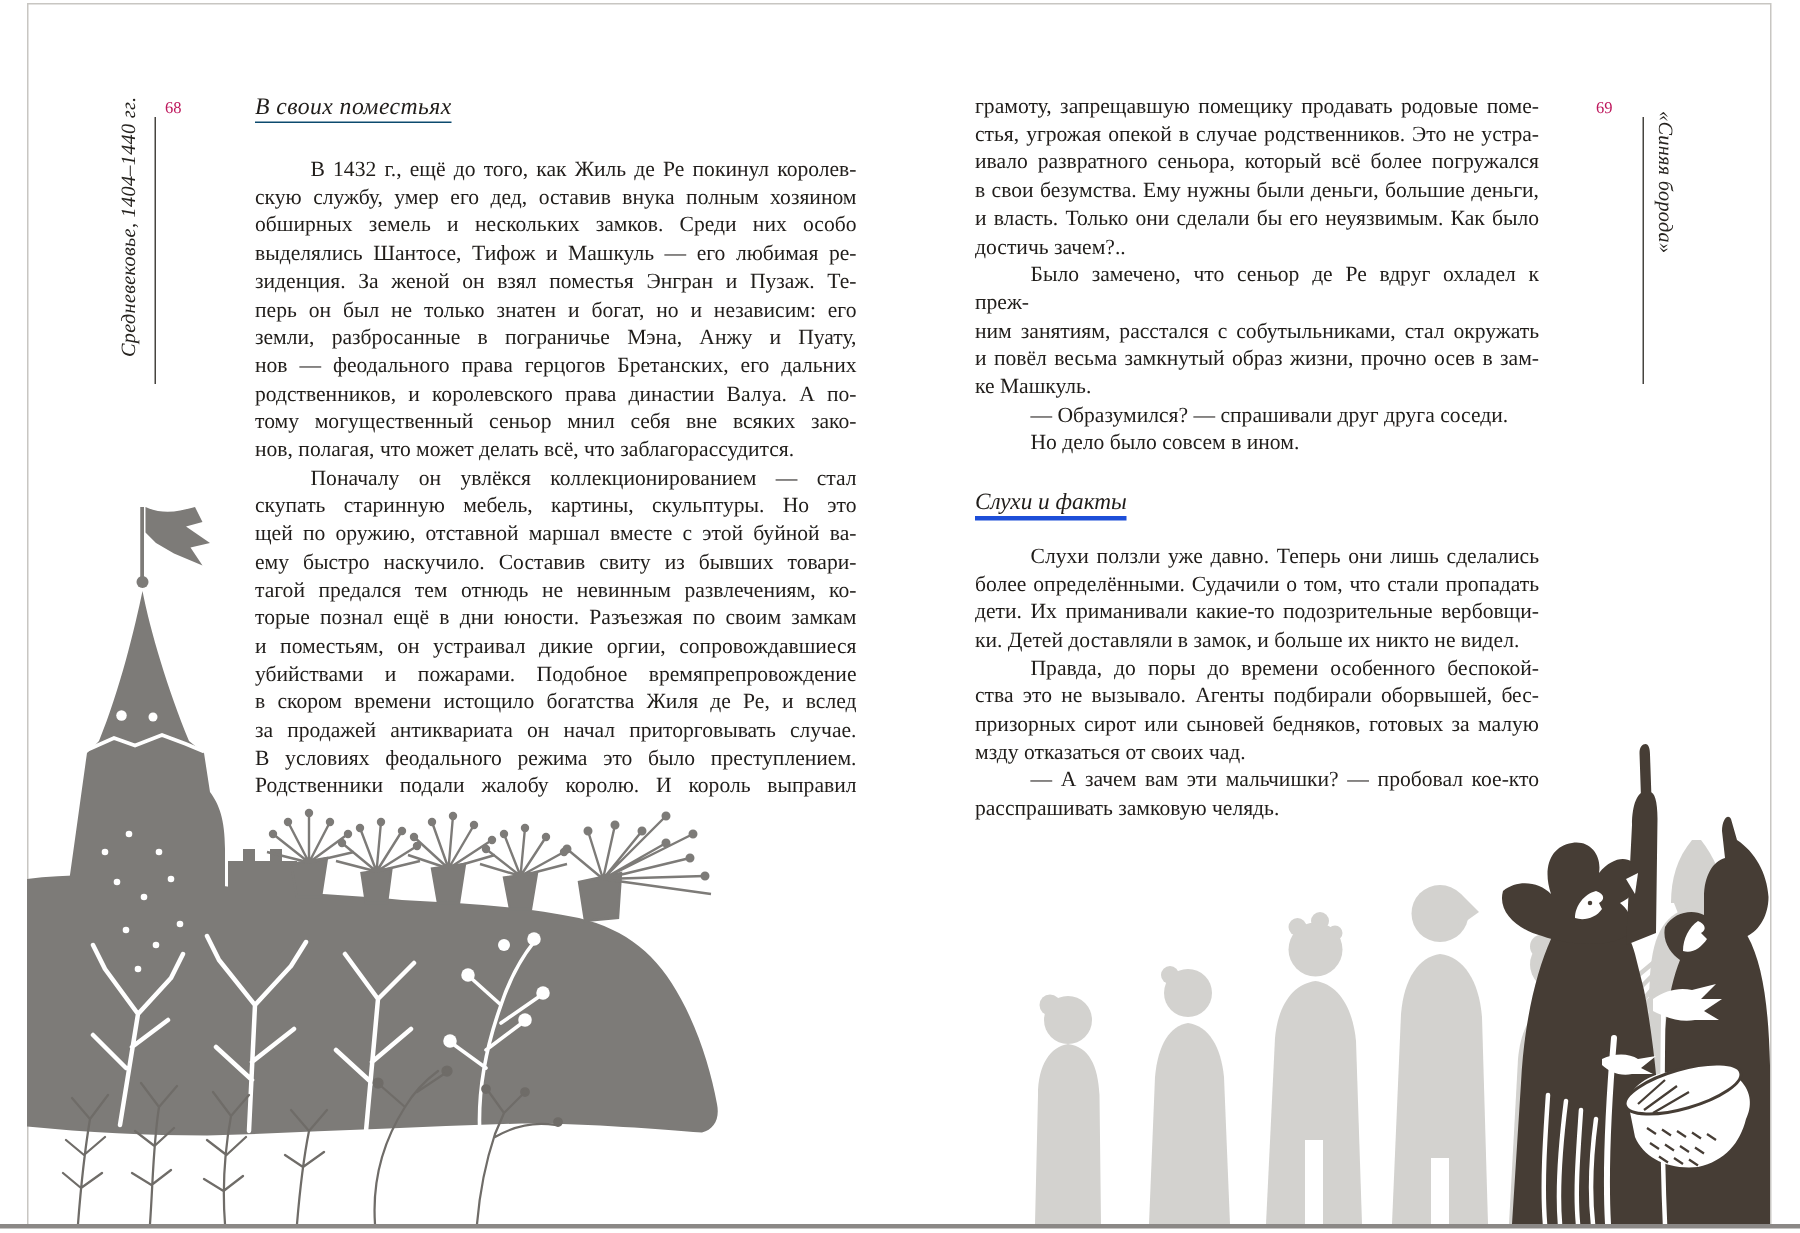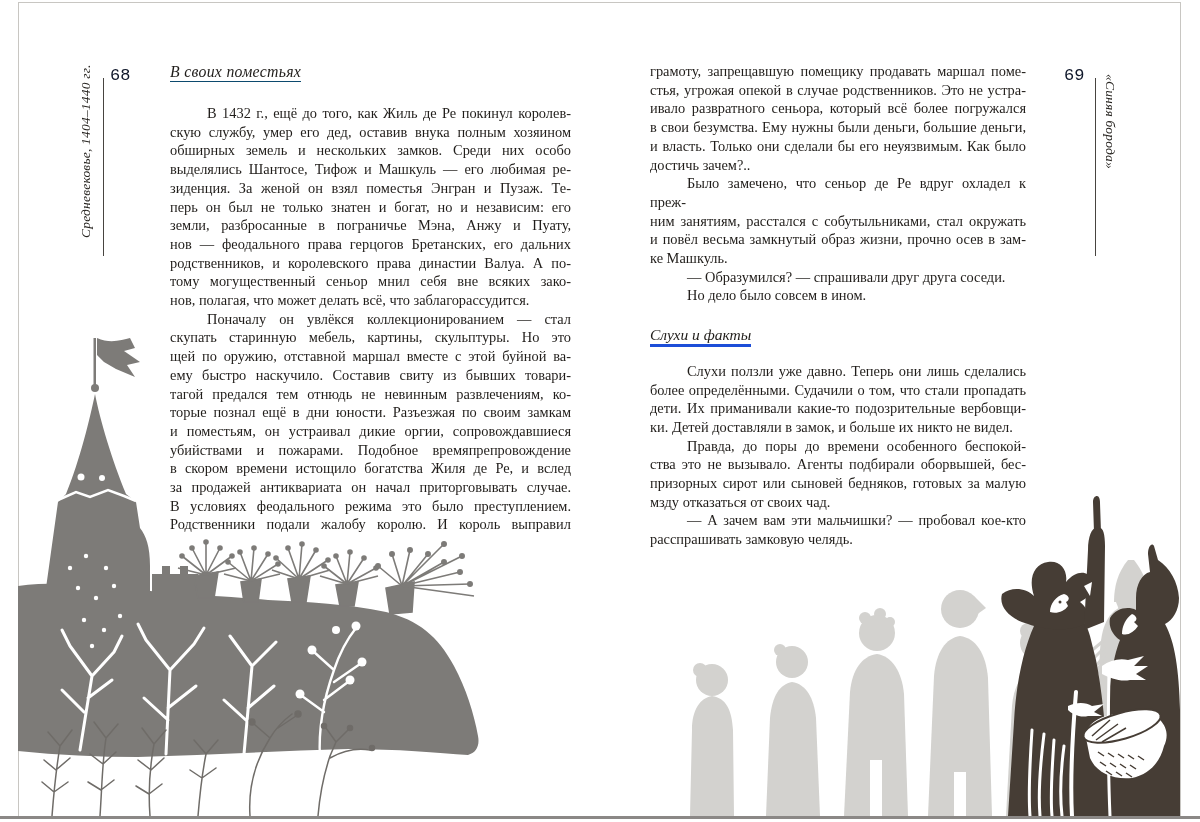--- a/index.html
+++ b/index.html
@@ -7,21 +7,21 @@
     position:relative;width:1200px;height:822px;background:#ffffff;overflow:hidden;
     font-family:"Liberation Serif","DejaVu Serif",serif;color:#201d1a;
   }
   .frame{
     position:absolute;left:18px;top:2px;width:1161px;height:813px;
     border:1px solid #c8c6c2;background:#ffffff;
   }
   .bottom-edge{
     position:absolute;left:0;top:816px;width:1200px;height:3px;background:#8b8886;
   }
-  .pagenum{position:absolute;font-size:17px;color:#0f172a;font-family:Liberation Mono, monospace;}
+  .pagenum{position:absolute;font-size:11px;color:#be185d;}
   .vrule{position:absolute;width:1px;background:#474440;}
   .running{position:absolute;font-style:italic;font-size:13.5px;color:#26231f;white-space:nowrap;letter-spacing:.2px;}
   .v-up{writing-mode:vertical-rl;transform:rotate(180deg);}
   .v-down{writing-mode:vertical-rl;}
   .chapter{
     position:absolute;margin:0;font-weight:normal;font-style:italic;font-size:15.8px;letter-spacing:.3px;
   }
   .chapter span{border-bottom:1px solid #0c4a6e;padding-bottom:1px;}
   .column{position:absolute;font-size:14.4px;line-height:18.7px;}
   .para{margin:0;}
@@ -240,21 +240,21 @@
         <div class="line">убийствами и пожарами. Подобное времяпрепровождение</div>
         <div class="line">в скором времени истощило богатства Жиля де Ре, и вслед</div>
         <div class="line">за продажей антиквариата он начал приторговывать случае.</div>
         <div class="line">В условиях феодального режима это было преступлением.</div>
         <div class="line">Родственники подали жалобу королю. И король выправил</div>
       </div>
     </div>
 
   <div class="column" id="right-col" style="left:650px;top:62px;width:376px;">
       <div class="para">
-        <div class="line">грамоту, запрещавшую помещику продавать маршал поме-</div>
+        <div class="line">грамоту, запрещавшую помещику продавать родовые поме-</div>
         <div class="line">стья, угрожая опекой в случае родственников. Это не устра-</div>
         <div class="line">ивало развратного сеньора, который всё более погружался</div>
         <div class="line">в свои безумства. Ему нужны были деньги, большие деньги,</div>
         <div class="line">и власть. Только они сделали бы его неуязвимым. Как было</div>
         <div class="line last">достичь зачем?..</div>
       </div>
       <div class="para">
         <div class="line indent">Было замечено, что сеньор де Ре вдруг охладел к преж-</div>
         <div class="line">ним занятиям, расстался с собутыльниками, стал окружать</div>
         <div class="line">и повёл весьма замкнутый образ жизни, прочно осев в зам-</div>

